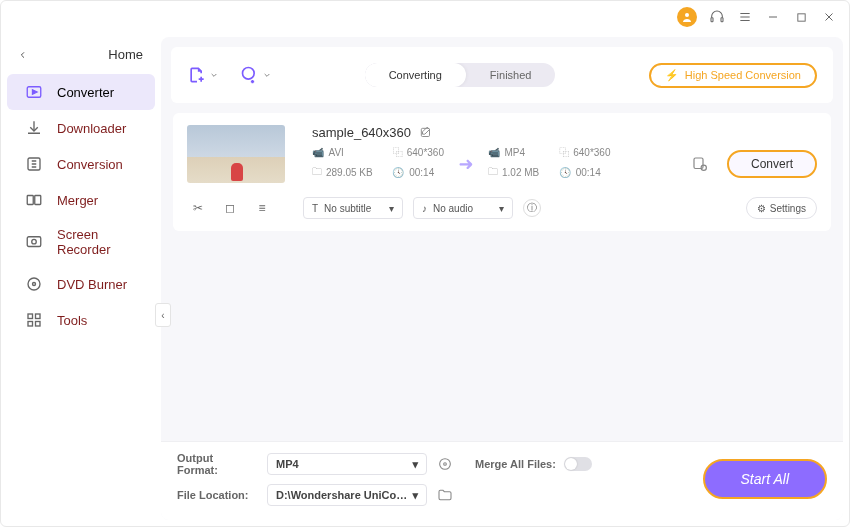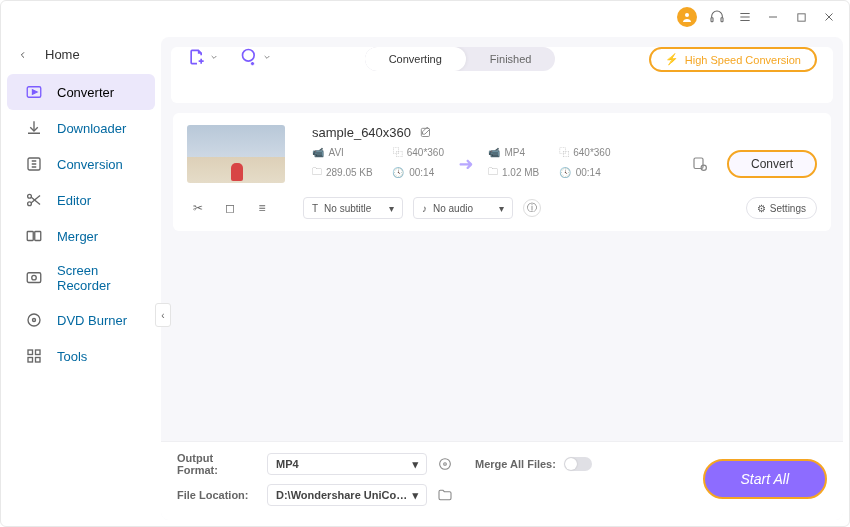--- a/index.html
+++ b/index.html
@@ -2,28 +2,28 @@
 <html><head>
 <meta charset="utf-8">
 <style>
 * { margin: 0; padding: 0; box-sizing: border-box; font-family: -apple-system, BlinkMacSystemFont, "Segoe UI", Arial, sans-serif; }
 body { width: 850px; height: 527px; background: #fff; display: flex; flex-direction: column; overflow: hidden; border: 1px solid #e8e8e8; border-radius: 6px; }
 .titlebar { height: 32px; display: flex; align-items: center; justify-content: flex-end; padding: 0 12px; gap: 12px; }
 .titlebar .avatar { width: 20px; height: 20px; border-radius: 50%; background: #f5a623; display: flex; align-items: center; justify-content: center; color: #fff; font-size: 11px; }
 .titlebar .icon-btn { width: 16px; height: 16px; display: flex; align-items: center; justify-content: center; cursor: pointer; color: #666; }
 .body { flex: 1; display: flex; overflow: hidden; }
 .sidebar { width: 160px; padding: 8px 0; position: relative; }
-.back-row { display: flex; align-items: center; padding: 6px 18px 12px; gap: 18px; color: #333; font-size: 13px; cursor: pointer; }
-.nav-item { display: flex; align-items: center; padding: 9px 18px; gap: 14px; color: #0369a1; font-size: 13px; cursor: pointer; border-radius: 6px; margin: 0 6px; }
+.back-row { display: flex; align-items: center; padding: 6px 18px 12px; gap: 18px; color: #333; font-size: 13px; cursor: pointer; justify-content: space-between; }
+.nav-item { display: flex; align-items: center; padding: 9px 18px; gap: 14px; color: #7f1d1d; font-size: 13px; cursor: pointer; border-radius: 6px; margin: 0 6px; }
 .nav-item.active { background: #ece8fb; color: #000000; }
 .nav-item .ico { width: 18px; height: 18px; display: flex; align-items: center; justify-content: center; color: #666; }
 .nav-item.active .ico { color: #7c5cff; }
 .collapse-handle { position: absolute; right: -10px; top: 270px; width: 16px; height: 24px; background: #fff; border: 1px solid #e4e4e4; border-radius: 3px; display: flex; align-items: center; justify-content: center; cursor: pointer; font-size: 10px; color: #666; }
 .main { flex: 1; background: #f7f7fa; border-radius: 8px; margin: 4px 6px 6px 0; display: flex; flex-direction: column; overflow: hidden; }
-.topbar { height: 56px; background: #fff; margin: 10px 10px 0; border-radius: 6px; display: flex; align-items: flex-start; padding: 0 16px; gap: 22px; }
+.topbar { height: 56px; background: #fff; margin: 10px 10px 0; border-radius: 6px; display: flex; align-items: center; padding: 0 16px; gap: 22px; }
 .add-btn { display: flex; align-items: center; gap: 3px; cursor: pointer; color: #7c5cff; }
 .seg { display: flex; background: #eceaf2; border-radius: 14px; overflow: hidden; height: 24px; margin-left: auto; margin-right: auto; }
 .seg div { padding: 0 24px; font-size: 11px; display: flex; align-items: center; cursor: pointer; color: #666; }
 .seg div.on { background: #fff; border-radius: 14px; color: #333; box-shadow: 0 0 4px rgba(0,0,0,0.08); }
 .hispeed { border: 2px solid #f5a623; border-radius: 16px; padding: 4px 14px; color: #f5a623; font-size: 11px; display: flex; align-items: center; gap: 6px; cursor: pointer; }
 .filecard { background: #fff; margin: 10px 12px 0; border-radius: 6px; padding: 12px 14px; }
 .fc-top { display: flex; gap: 27px; }
 .thumb { width: 98px; height: 58px; background: linear-gradient(to bottom, #b8c8d8 0%, #cdd8e4 55%, #ddd0b8 55%, #e5dcc8 100%); border-radius: 3px; position: relative; overflow: hidden; }
 .thumb::after { content:""; position:absolute; bottom:2px; left:45%; width:12px; height:18px; background:#d84545; border-radius:5px 5px 2px 2px; }
 .fc-right { flex: 1; display: flex; flex-direction: column; }
@@ -124,31 +124,20 @@
           <svg width="18" height="18" viewBox="0 0 24 24" fill="none" stroke="currentColor" stroke-width="1.8">
             <rect x="4" y="4" width="16" height="16" rx="2"></rect>
             <path d="M9 8h6M9 12h6M9 16h6"></path>
           </svg>
         </span>
       <span>Conversion</span>
     </div>
     <div class="nav-item">
       <span class="ico">
           <svg width="18" height="18" viewBox="0 0 24 24" fill="none" stroke="currentColor" stroke-width="1.8">
-            <circle cx="6" cy="7" r="2.5"></circle>
-            <circle cx="6" cy="17" r="2.5"></circle>
-            <line x1="8" y1="8" x2="20" y2="18"></line>
-            <line x1="8" y1="16" x2="20" y2="6"></line>
-          </svg>
-        </span>
-      <span>Editor</span>
-    </div>
-    <div class="nav-item">
-      <span class="ico">
-          <svg width="18" height="18" viewBox="0 0 24 24" fill="none" stroke="currentColor" stroke-width="1.8">
             <rect x="3" y="6" width="8" height="12" rx="1"></rect>
             <rect x="13" y="6" width="8" height="12" rx="1"></rect>
           </svg>
         </span>
       <span>Merger</span>
     </div>
     <div class="nav-item">
       <span class="ico">
           <svg width="18" height="18" viewBox="0 0 24 24" fill="none" stroke="currentColor" stroke-width="1.8">
             <rect x="3" y="5" width="18" height="13" rx="2"></rect>

